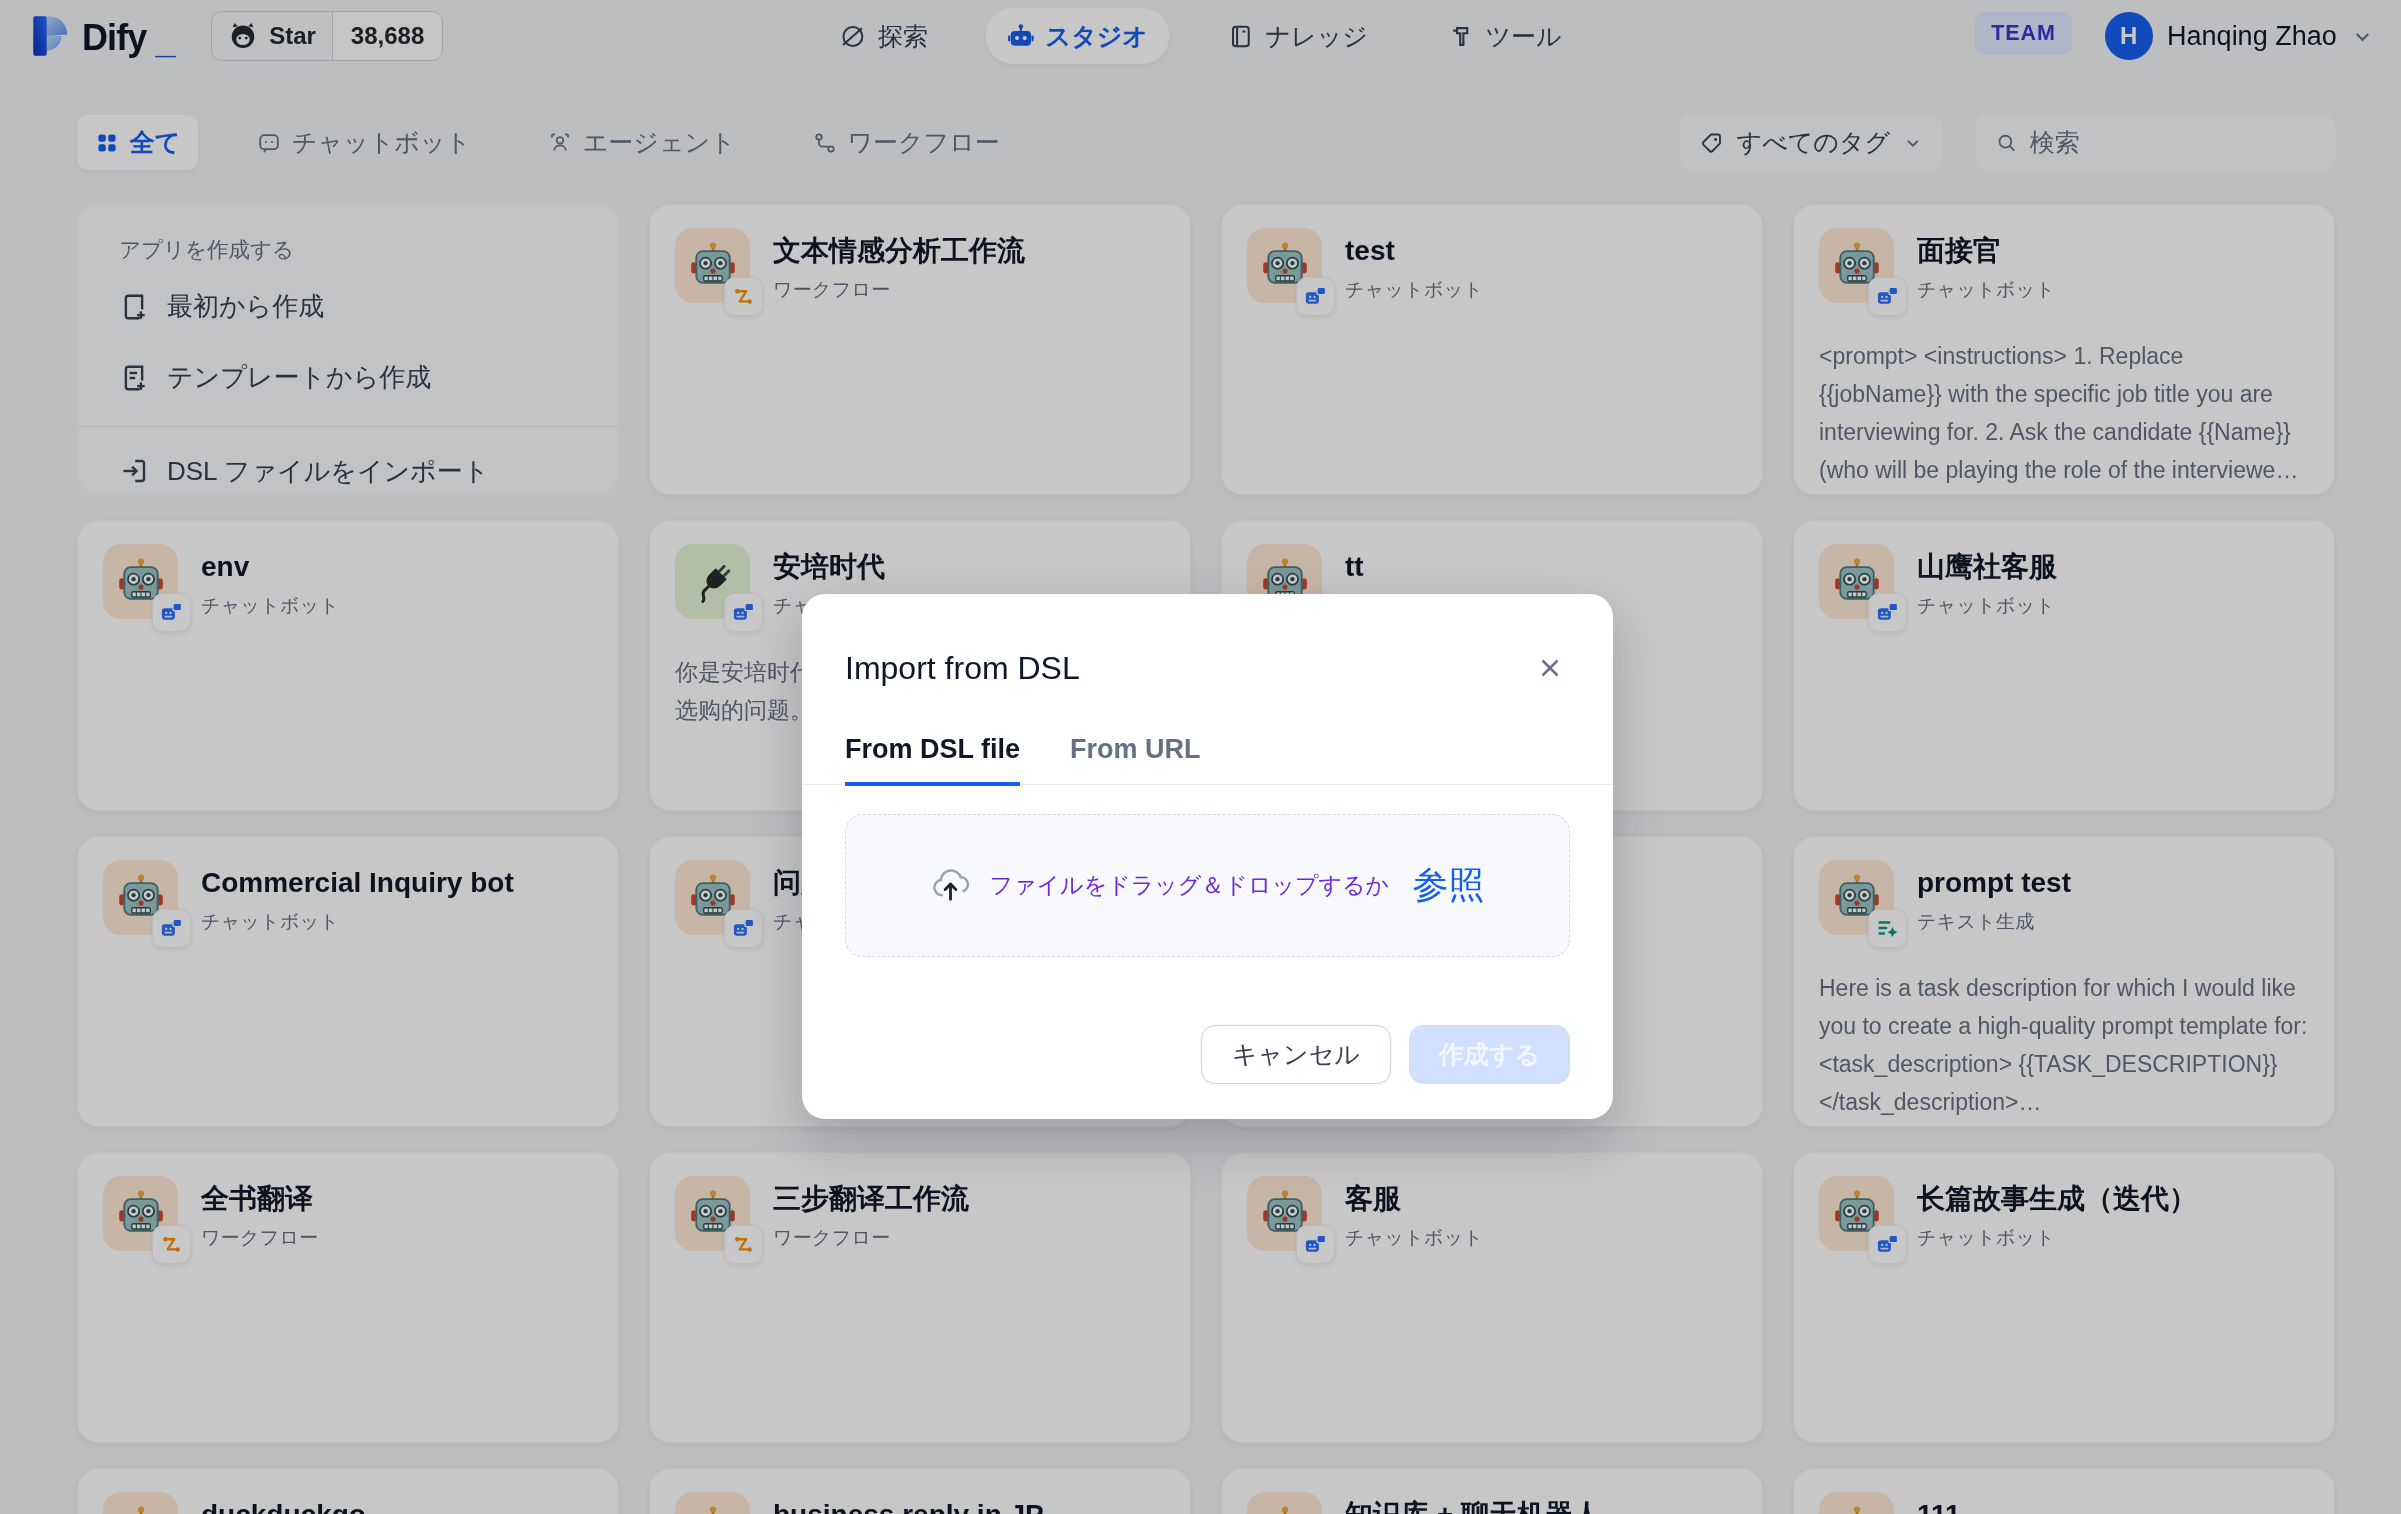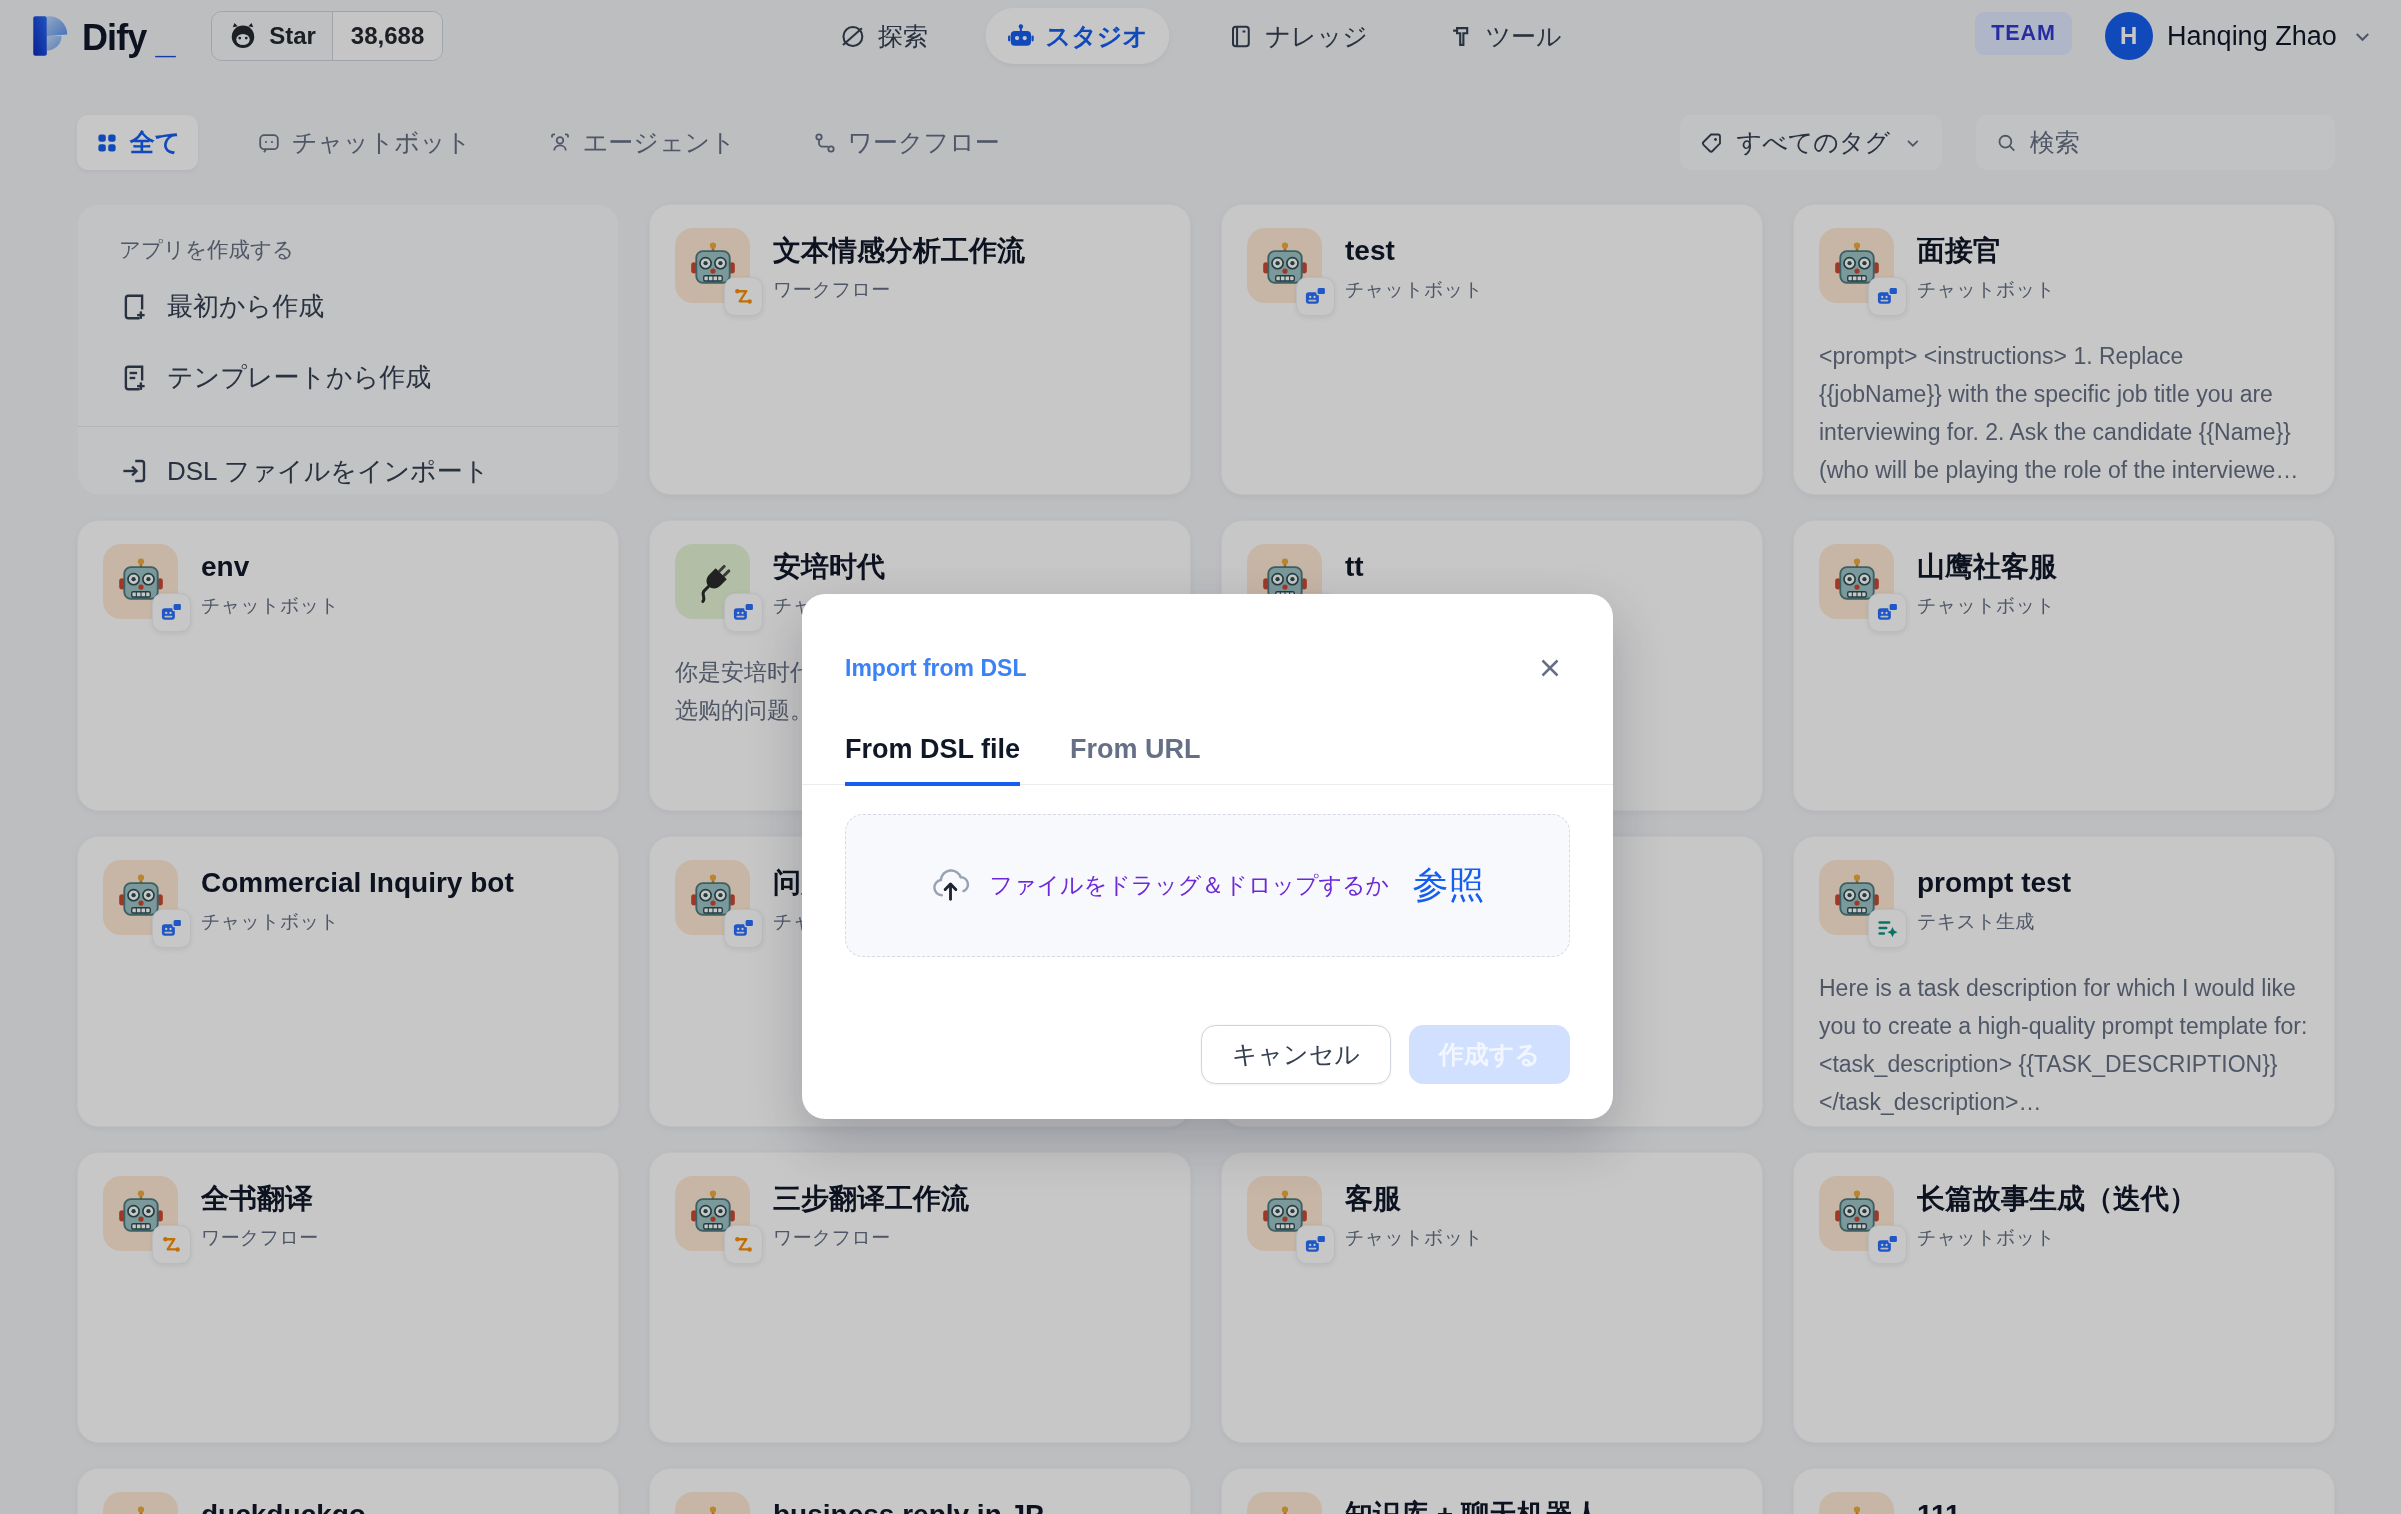--- a/index.html
+++ b/index.html
@@ -80,21 +80,21 @@
   .create-item { display:flex; align-items:center; gap:18px; font-size:26px; font-weight:500;
     color:#354052; padding:18px 41px; cursor:pointer; }
   .create-sep { border-top:1.8px solid #e4e7ec; margin-top:12.5px; }
   .create-item.import { padding-top:27px; }
 
   
   .overlay { position:absolute; inset:0; background:rgba(0,0,0,0.22); z-index:40; }
   .modal { position:absolute; left:802px; top:594px; width:811px; height:525px; background:#fff;
     border-radius:23px; z-index:50; box-shadow:0 21.5px 54px rgba(16,24,40,.22); overflow:hidden;}
   .modal-title-row { display:flex; align-items:center; justify-content:space-between; padding:54px 43px 0; }
-  .modal-title { font-size:23px; font-weight:700; color:#3b82f6; }
+  .modal-title { font-size:32px; font-weight:400; color:#0f172a; }
   .modal-close { cursor:pointer; padding:5.4px; }
   .modal-tabs { display:flex; gap:50px; padding:0 43px; margin-top:45px; border-bottom:1.8px solid #eaecf0; }
   .mtab { font-size:27px; font-weight:600; color:#667085; padding-bottom:19.7px; position:relative; cursor:pointer;}
   .mtab.active { color:#101828; }
   .mtab.active::after { content:""; position:absolute; left:0; right:0; bottom:-1.8px; height:4.5px; background:#155eef; }
   .dropzone { margin:29px 43px 0; height:143px; background:#f7f9fc; border:1.8px dashed #d5dae2;
     border-radius:18px; display:flex; align-items:center; justify-content:center; gap:18px; cursor:pointer;}
   .dropzone-text { font-size:23px; color:#6d28d9; }
   .browse-link { font-size:36px; color:#155eef; cursor:pointer; margin-left:5.4px;}
   .modal-footer { display:flex; justify-content:flex-end; gap:18px; padding:0 43px; margin-top:68px; }

